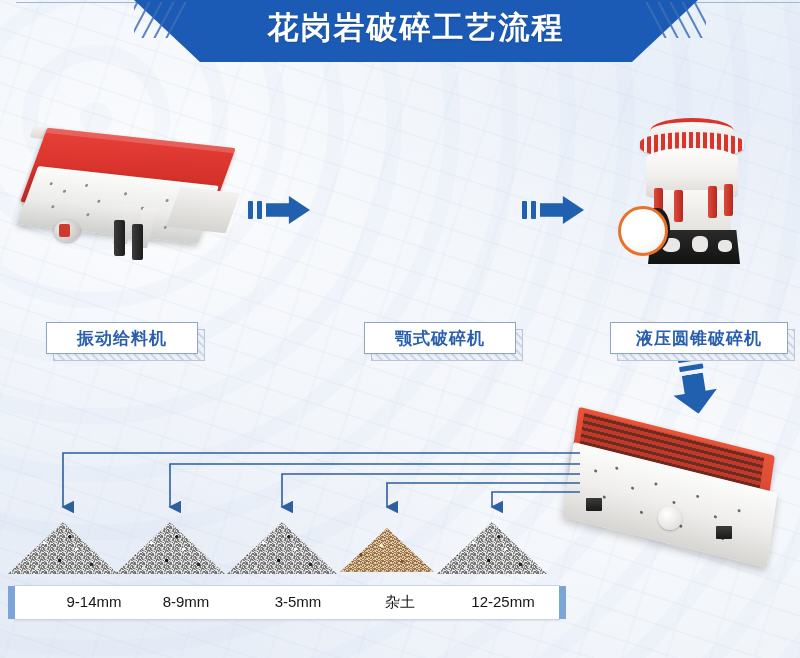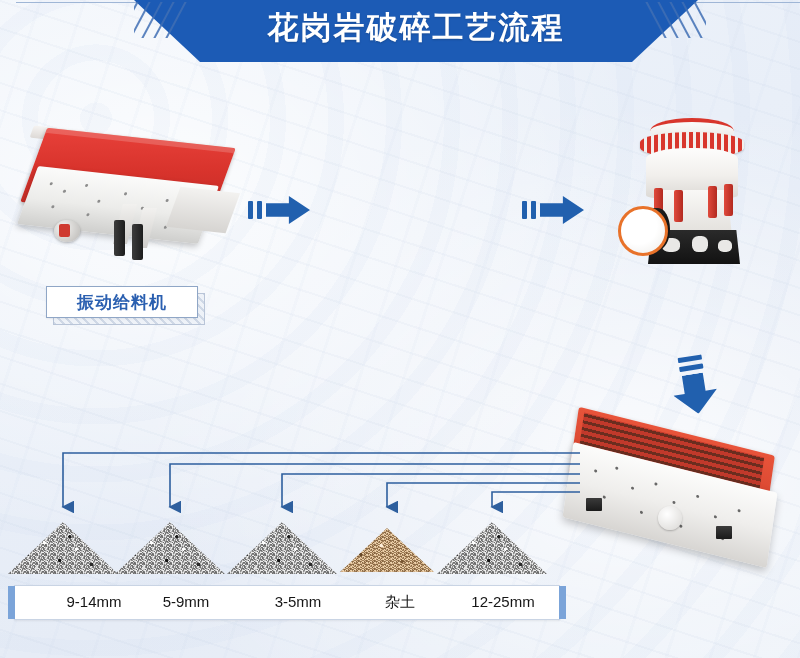--- a/index.html
+++ b/index.html
@@ -172,21 +172,21 @@
   .arrowR .hd{position:absolute;left:18px;top:1px;width:44px;height:28px;background:#2160ae;
     clip-path:polygon(0 26%,52% 26%,52% 0,100% 50%,52% 100%,52% 74%,0 74%);}
   .arrowD{position:absolute;width:44px;height:58px;transform:rotate(-9deg);}
   .arrowD .b1,.arrowD .b2{position:absolute;left:10px;width:24px;height:5px;background:#2160ae;border-radius:1px;}
   .arrowD .b1{top:0;}
   .arrowD .b2{top:9px;}
   .arrowD .hd{position:absolute;left:0;top:18px;width:44px;height:40px;background:#2160ae;
     clip-path:polygon(26% 0,74% 0,74% 46%,100% 46%,50% 100%,0 46%,26% 46%);}
 
   
-  .label{position:absolute;}
+  .label{position:absolute;margin-top:36px;}
   .label .shadow{position:absolute;left:7px;top:7px;width:100%;height:100%;
     background:repeating-linear-gradient(45deg,#cfd8e6 0 2px,#eef2f8 2px 6px);
     border:1px solid #b9c5d8;}
   .label .box{position:relative;background:#ffffff;border:1.6px solid #8fa6c6;
     display:flex;align-items:center;justify-content:center;
     color:#2a5fb0;font-weight:bold;font-size:17px;letter-spacing:1px;
     box-shadow:0 1px 2px rgba(0,0,0,.06);}
 
   
   .pile{position:absolute;width:110px;height:52px;}
@@ -366,26 +366,34 @@
     </div>
   <div class="pile" style="left:437px;top:522px">
       <div class="cone3"></div>
     </div>
 
   <div class="label" style="left:46px;top:286px;width:150px;height:30px">
     <div class="shadow"></div>
     <div class="box" style="width:150px;height:30px">振动给料机</div>
   </div>
 
-
+  <div class="label" style="left:364px;top:286px;width:150px;height:30px">
+    <div class="shadow"></div>
+    <div class="box" style="width:150px;height:30px">颚式破碎机</div>
+  </div>
+
+  <div class="label" style="left:610px;top:286px;width:176px;height:30px">
+    <div class="shadow"></div>
+    <div class="box" style="width:176px;height:30px">液压圆锥破碎机</div>
+  </div>
 
 
   <div class="sizebar">
     <div class="cap l"></div>
     <div class="cap r"></div>
     <div class="cell" style="left:20px;width:118px">9-14mm</div>
-    <div class="cell" style="left:112px;width:118px">5-9mm</div>
+    <div class="cell" style="left:112px;width:118px">8-9mm</div>
     <div class="cell" style="left:224px;width:118px">3-5mm</div>
     <div class="cell" style="left:330px;width:110px">杂土</div>
     <div class="cell" style="left:432px;width:112px">12-25mm</div>
   </div>
 
 </div>
 
 </body></html>

